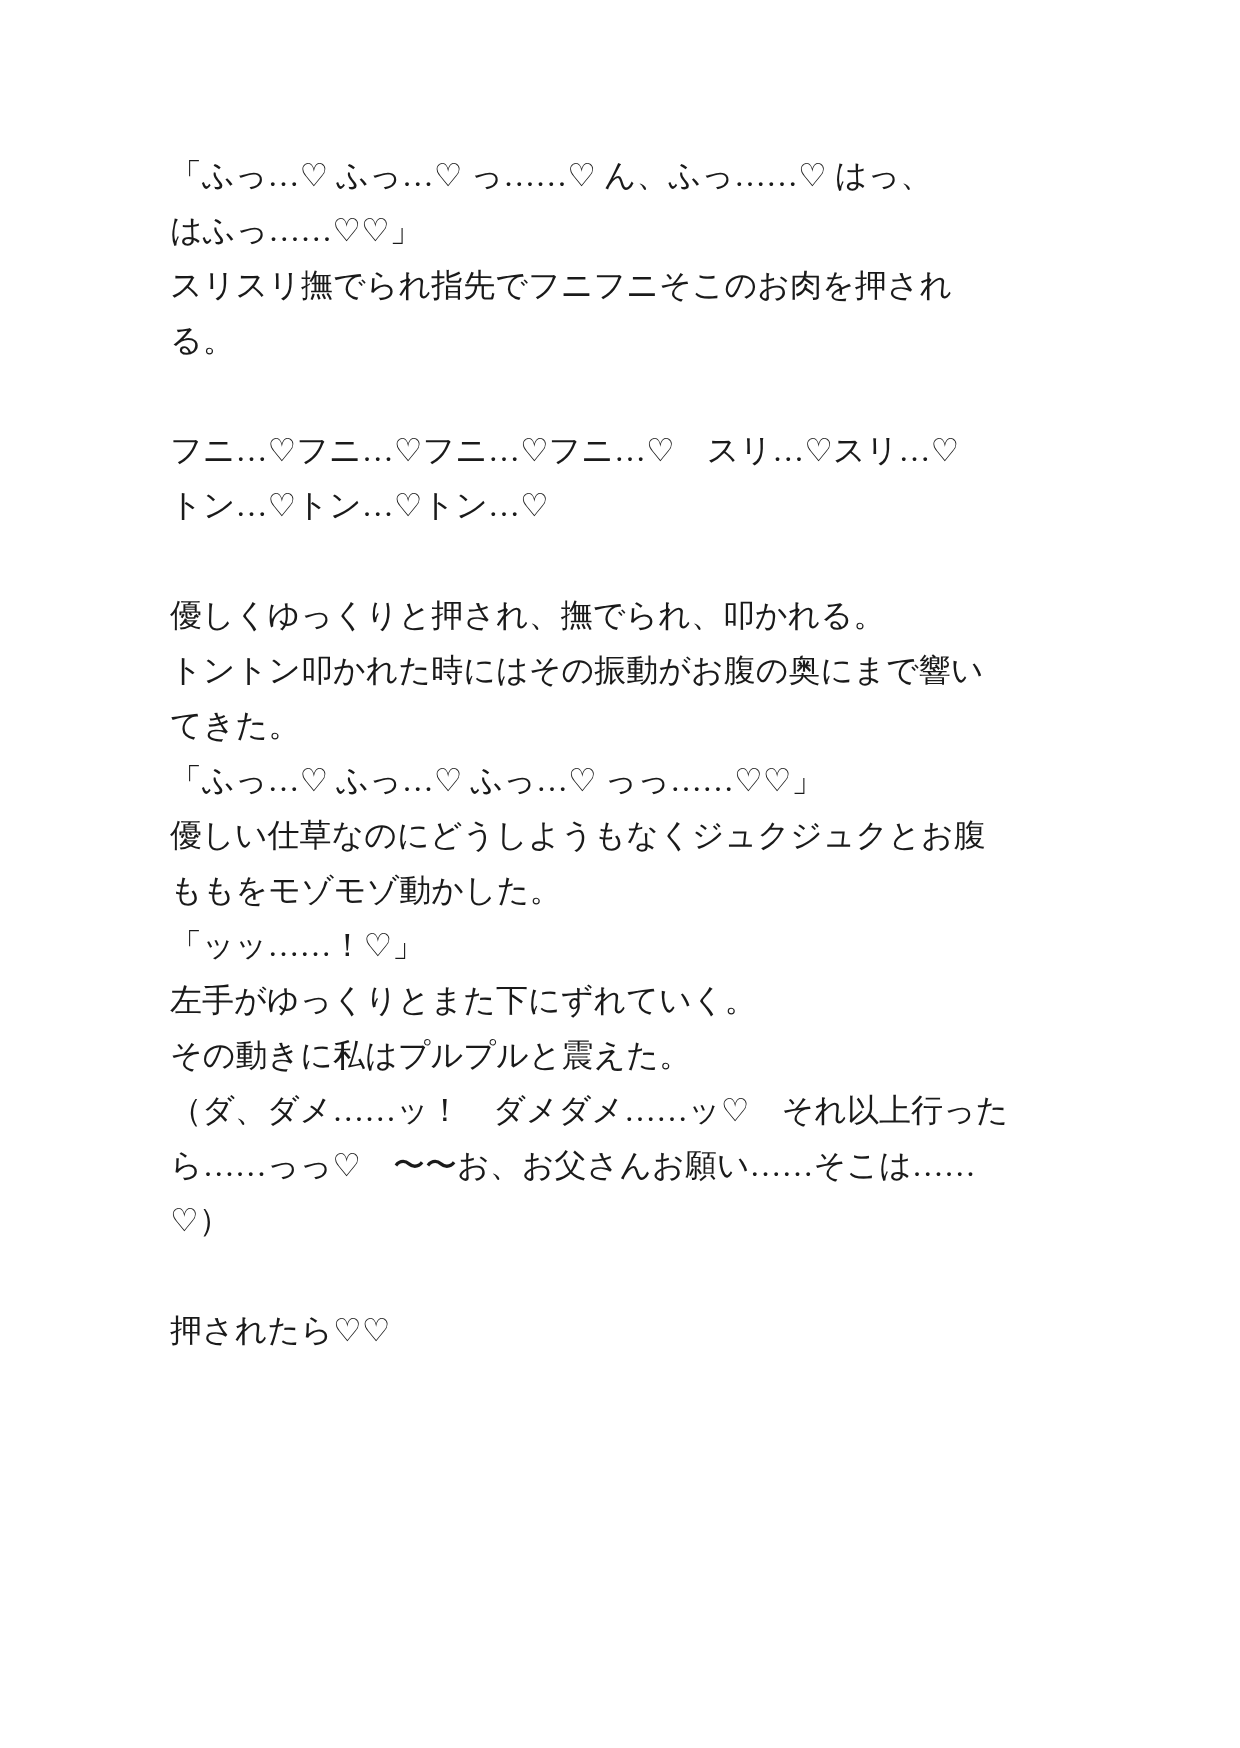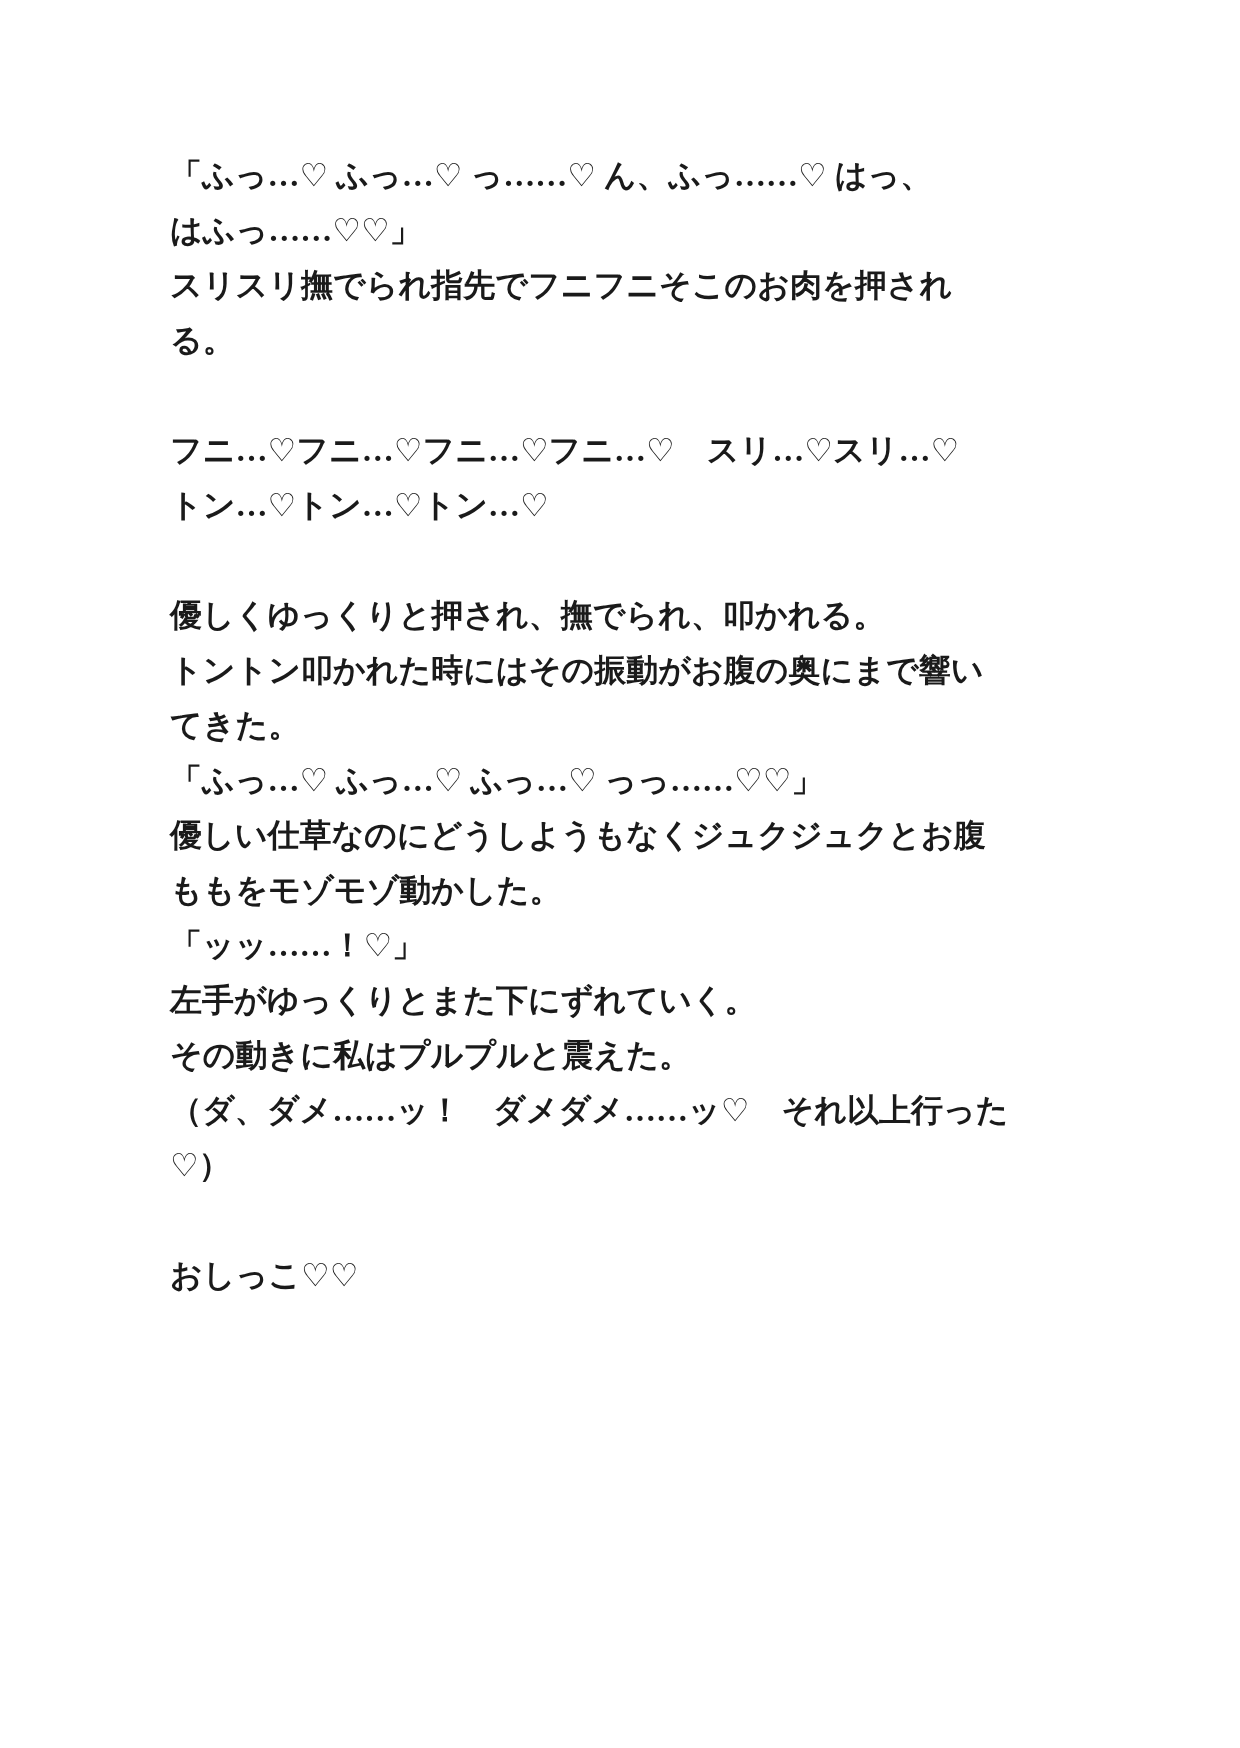--- a/index.html
+++ b/index.html
@@ -23,21 +23,21 @@
   .text-block {
     font-family: "Liberation Serif", "DejaVu Serif", serif;
     color: #1a1a1a;
   }
   .line {
     font-size: 32px;
     line-height: 55px;
     min-height: 55px;
     letter-spacing: 0;
     white-space: pre;
-    font-weight: 700;
+    font-weight: 400;
   }
 </style>
 </head>
 <body>
 
 <div class="page">
   <div class="text-block">
     <div class="line">「ふっ…♡ ふっ…♡ っ……♡ ん、ふっ……♡ はっ、</div>
     <div class="line">はふっ……♡♡」</div>
     <div class="line">スリスリ撫でられ指先でフニフニそこのお肉を押され</div>
@@ -49,17 +49,18 @@
     <div class="line">優しくゆっくりと押され、撫でられ、叩かれる。</div>
     <div class="line">トントン叩かれた時にはその振動がお腹の奥にまで響い</div>
     <div class="line">てきた。</div>
     <div class="line">「ふっ…♡ ふっ…♡ ふっ…♡ っっ……♡♡」</div>
     <div class="line">優しい仕草なのにどうしようもなくジュクジュクとお腹</div>
     <div class="line">ももをモゾモゾ動かした。</div>
     <div class="line">「ッッ……！♡」</div>
     <div class="line">左手がゆっくりとまた下にずれていく。</div>
     <div class="line">その動きに私はプルプルと震えた。</div>
     <div class="line">（ダ、ダメ……ッ！　ダメダメ……ッ♡　それ以上行った</div>
+    <div class="line">ら……っっ♡　〜〜お、お父さんお願い……そこは……</div>
     <div class="line">♡）</div>
     <div class="line"></div>
-    <div class="line">おしっこ♡♡</div>
+    <div class="line">押されたら♡♡</div>
   </div>
 </div>
 
 </body></html>

